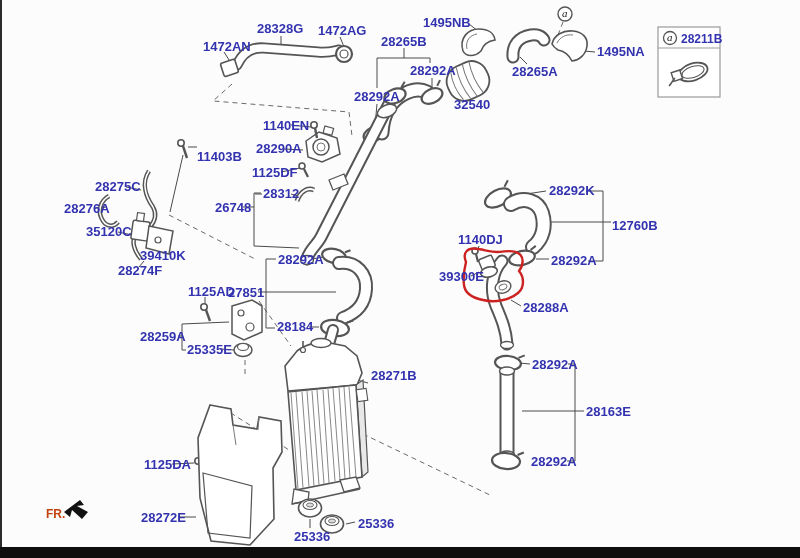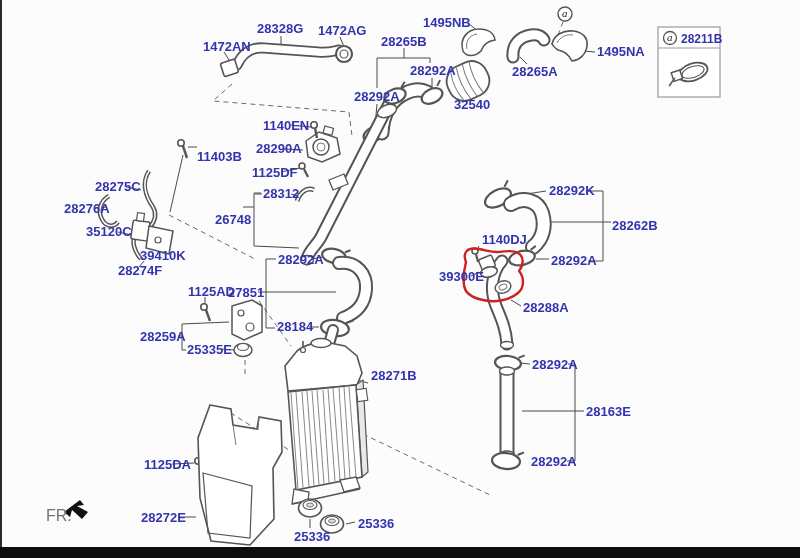--- a/index.html
+++ b/index.html
@@ -12,21 +12,21 @@
   svg{position:absolute;left:0;top:0;}
   .lbl{
     position:absolute;font-weight:700;font-size:13px;line-height:14px;
     color:#3333b0;white-space:nowrap;cursor:pointer;
   }
   .marker-a{
     position:absolute;font-size:11px;font-style:italic;font-weight:400;
     color:#222;font-family:"Liberation Serif",serif;
   }
   .fr{
-    position:absolute;left:46px;top:507px;font-weight:400;font-size:16px;color:#737373;
+    position:absolute;left:46px;top:507px;font-weight:700;font-size:12px;color:#c2410c;
   }
   .inset-part{position:absolute;left:681px;top:32px;font-weight:700;font-size:12px;color:#3333b0;}
 </style>
 </head>
 <body>
 
 <div id="stage">
 
   <svg width="800" height="558" viewBox="0 0 800 558">
 
@@ -276,26 +276,26 @@
   <span class="lbl" style="left:410px;top:64px">28292A</span>
   <span class="lbl" style="left:512px;top:65px">28265A</span>
   <span class="lbl" style="left:354px;top:90px">28292A</span>
   <span class="lbl" style="left:454px;top:98px">32540</span>
   <span class="lbl" style="left:263px;top:119px">1140EN</span>
   <span class="lbl" style="left:197px;top:150px">11403B</span>
   <span class="lbl" style="left:256px;top:142px">28290A</span>
   <span class="lbl" style="left:252px;top:166px">1125DF</span>
   <span class="lbl" style="left:95px;top:180px">28275C</span>
   <span class="lbl" style="left:263px;top:187px">28312</span>
-  <span class="lbl" style="left:215px;top:213px">26748</span>
+  <span class="lbl" style="left:215px;top:201px">26748</span>
   <span class="lbl" style="left:64px;top:202px">28276A</span>
   <span class="lbl" style="left:86px;top:225px">35120C</span>
   <span class="lbl" style="left:549px;top:184px">28292K</span>
-  <span class="lbl" style="left:612px;top:219px">28262B</span>
-  <span class="lbl" style="left:482px;top:233px">1140DJ</span>
+  <span class="lbl" style="left:612px;top:219px">12760B</span>
+  <span class="lbl" style="left:458px;top:233px">1140DJ</span>
   <span class="lbl" style="left:140px;top:249px">39410K</span>
   <span class="lbl" style="left:551px;top:254px">28292A</span>
   <span class="lbl" style="left:278px;top:253px">28292A</span>
   <span class="lbl" style="left:118px;top:264px">28274F</span>
   <span class="lbl" style="left:439px;top:270px">39300E</span>
   <span class="lbl" style="left:188px;top:285px">1125AD</span>
   <span class="lbl" style="left:228px;top:286px">27851</span>
   <span class="lbl" style="left:523px;top:301px">28288A</span>
   <span class="lbl" style="left:277px;top:320px">28184</span>
   <span class="lbl" style="left:140px;top:330px">28259A</span>

